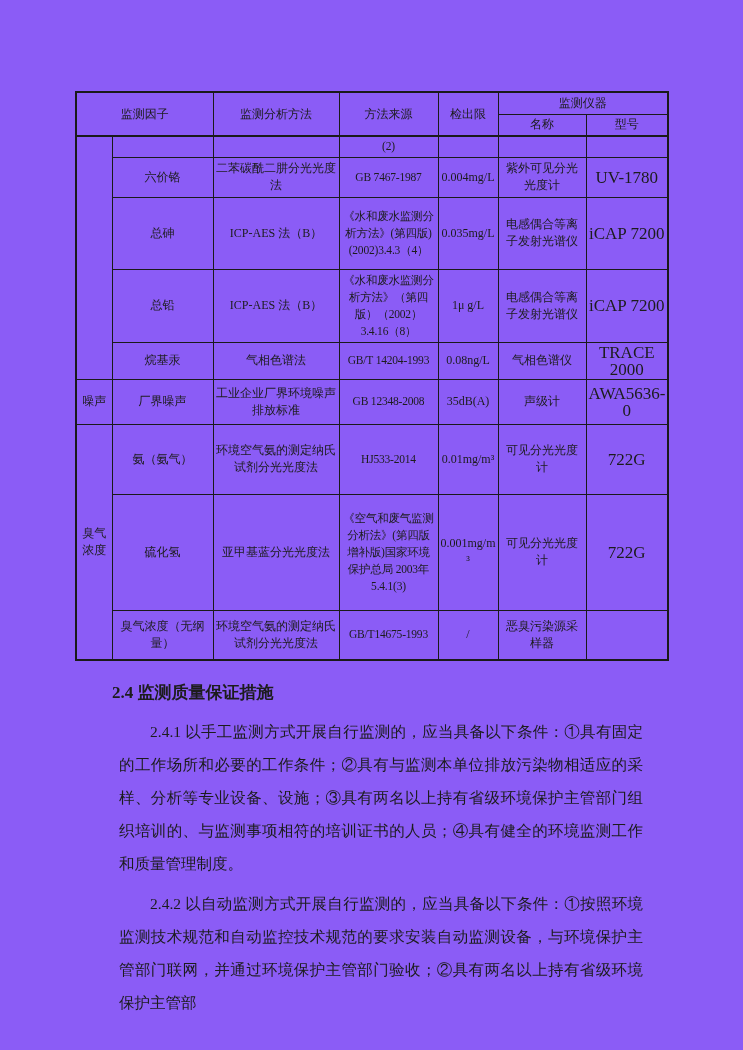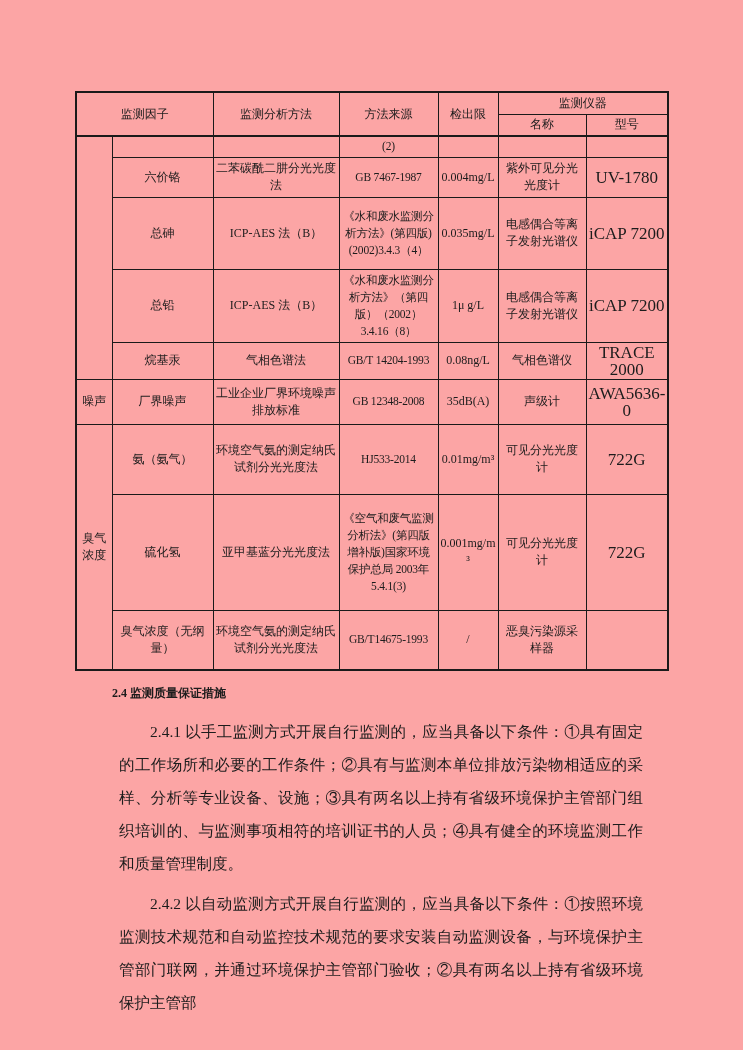--- a/index.html
+++ b/index.html
@@ -4,21 +4,21 @@
 <style>
   html,body{margin:0;padding:0;}
   body{
     width:743px;height:1050px;
     background:#ffffff;
     position:relative;
     font-family:"Liberation Serif", serif;
     color:#1c1c1c;
   }
   .page{
-    position:absolute;left:0;top:0;width:743px;height:1050px;background:#fca5a5;overflow:hidden;
+    position:absolute;left:0;top:0;width:743px;height:1050px;background:#8b5cf6;overflow:hidden;
   }
   
   table.doc-table{
     position:absolute;left:75px;top:91px;
     width:592px;
     border-collapse:collapse;
     table-layout:fixed;
     border:2px solid #1a1a1a;
     font-size:12px;
     line-height:17px;
@@ -34,21 +34,21 @@
   .doc-table tbody tr.r0 td{border-top-width:2px;}
   .cell-limit{word-break:break-all;margin-top:19px;}
   .cell-source{font-size:11.5px;letter-spacing:-0.2px;}
   .cell-model{font-size:17px;}
   
   .content{
     position:absolute;left:112px;top:683px;width:538px;
   }
   .content h3{
     margin:0;
-    font-size:12px;
+    font-size:17px;
     font-weight:bold;
     line-height:20px;
   }
   .content p{
     margin:7px;
     font-size:15.5px;
     line-height:33px;
     text-align:justify;
     text-indent:31px;
   }
@@ -143,21 +143,21 @@
         <td class="cell-model">722G</td>
       </tr>
       <tr style="height:116px">
         <td>硫化氢</td>
         <td>亚甲基蓝分光光度法</td>
         <td class="cell-source">《空气和废气监测分析法》(第四版增补版)国家环境保护总局 2003年5.4.1(3)</td>
         <td class="cell-limit">0.001mg/m³</td>
         <td>可见分光光度计</td>
         <td class="cell-model">722G</td>
       </tr>
-      <tr style="height:60px">
+      <tr style="height:50px">
         <td>臭气浓度（无纲量）</td>
         <td>环境空气氨的测定纳氏试剂分光光度法</td>
         <td class="cell-source">GB/T14675-1993</td>
         <td class="cell-limit">/</td>
         <td>恶臭污染源采样器</td>
         <td class="cell-model"></td>
       </tr>
     </tbody>
   </table>
 

